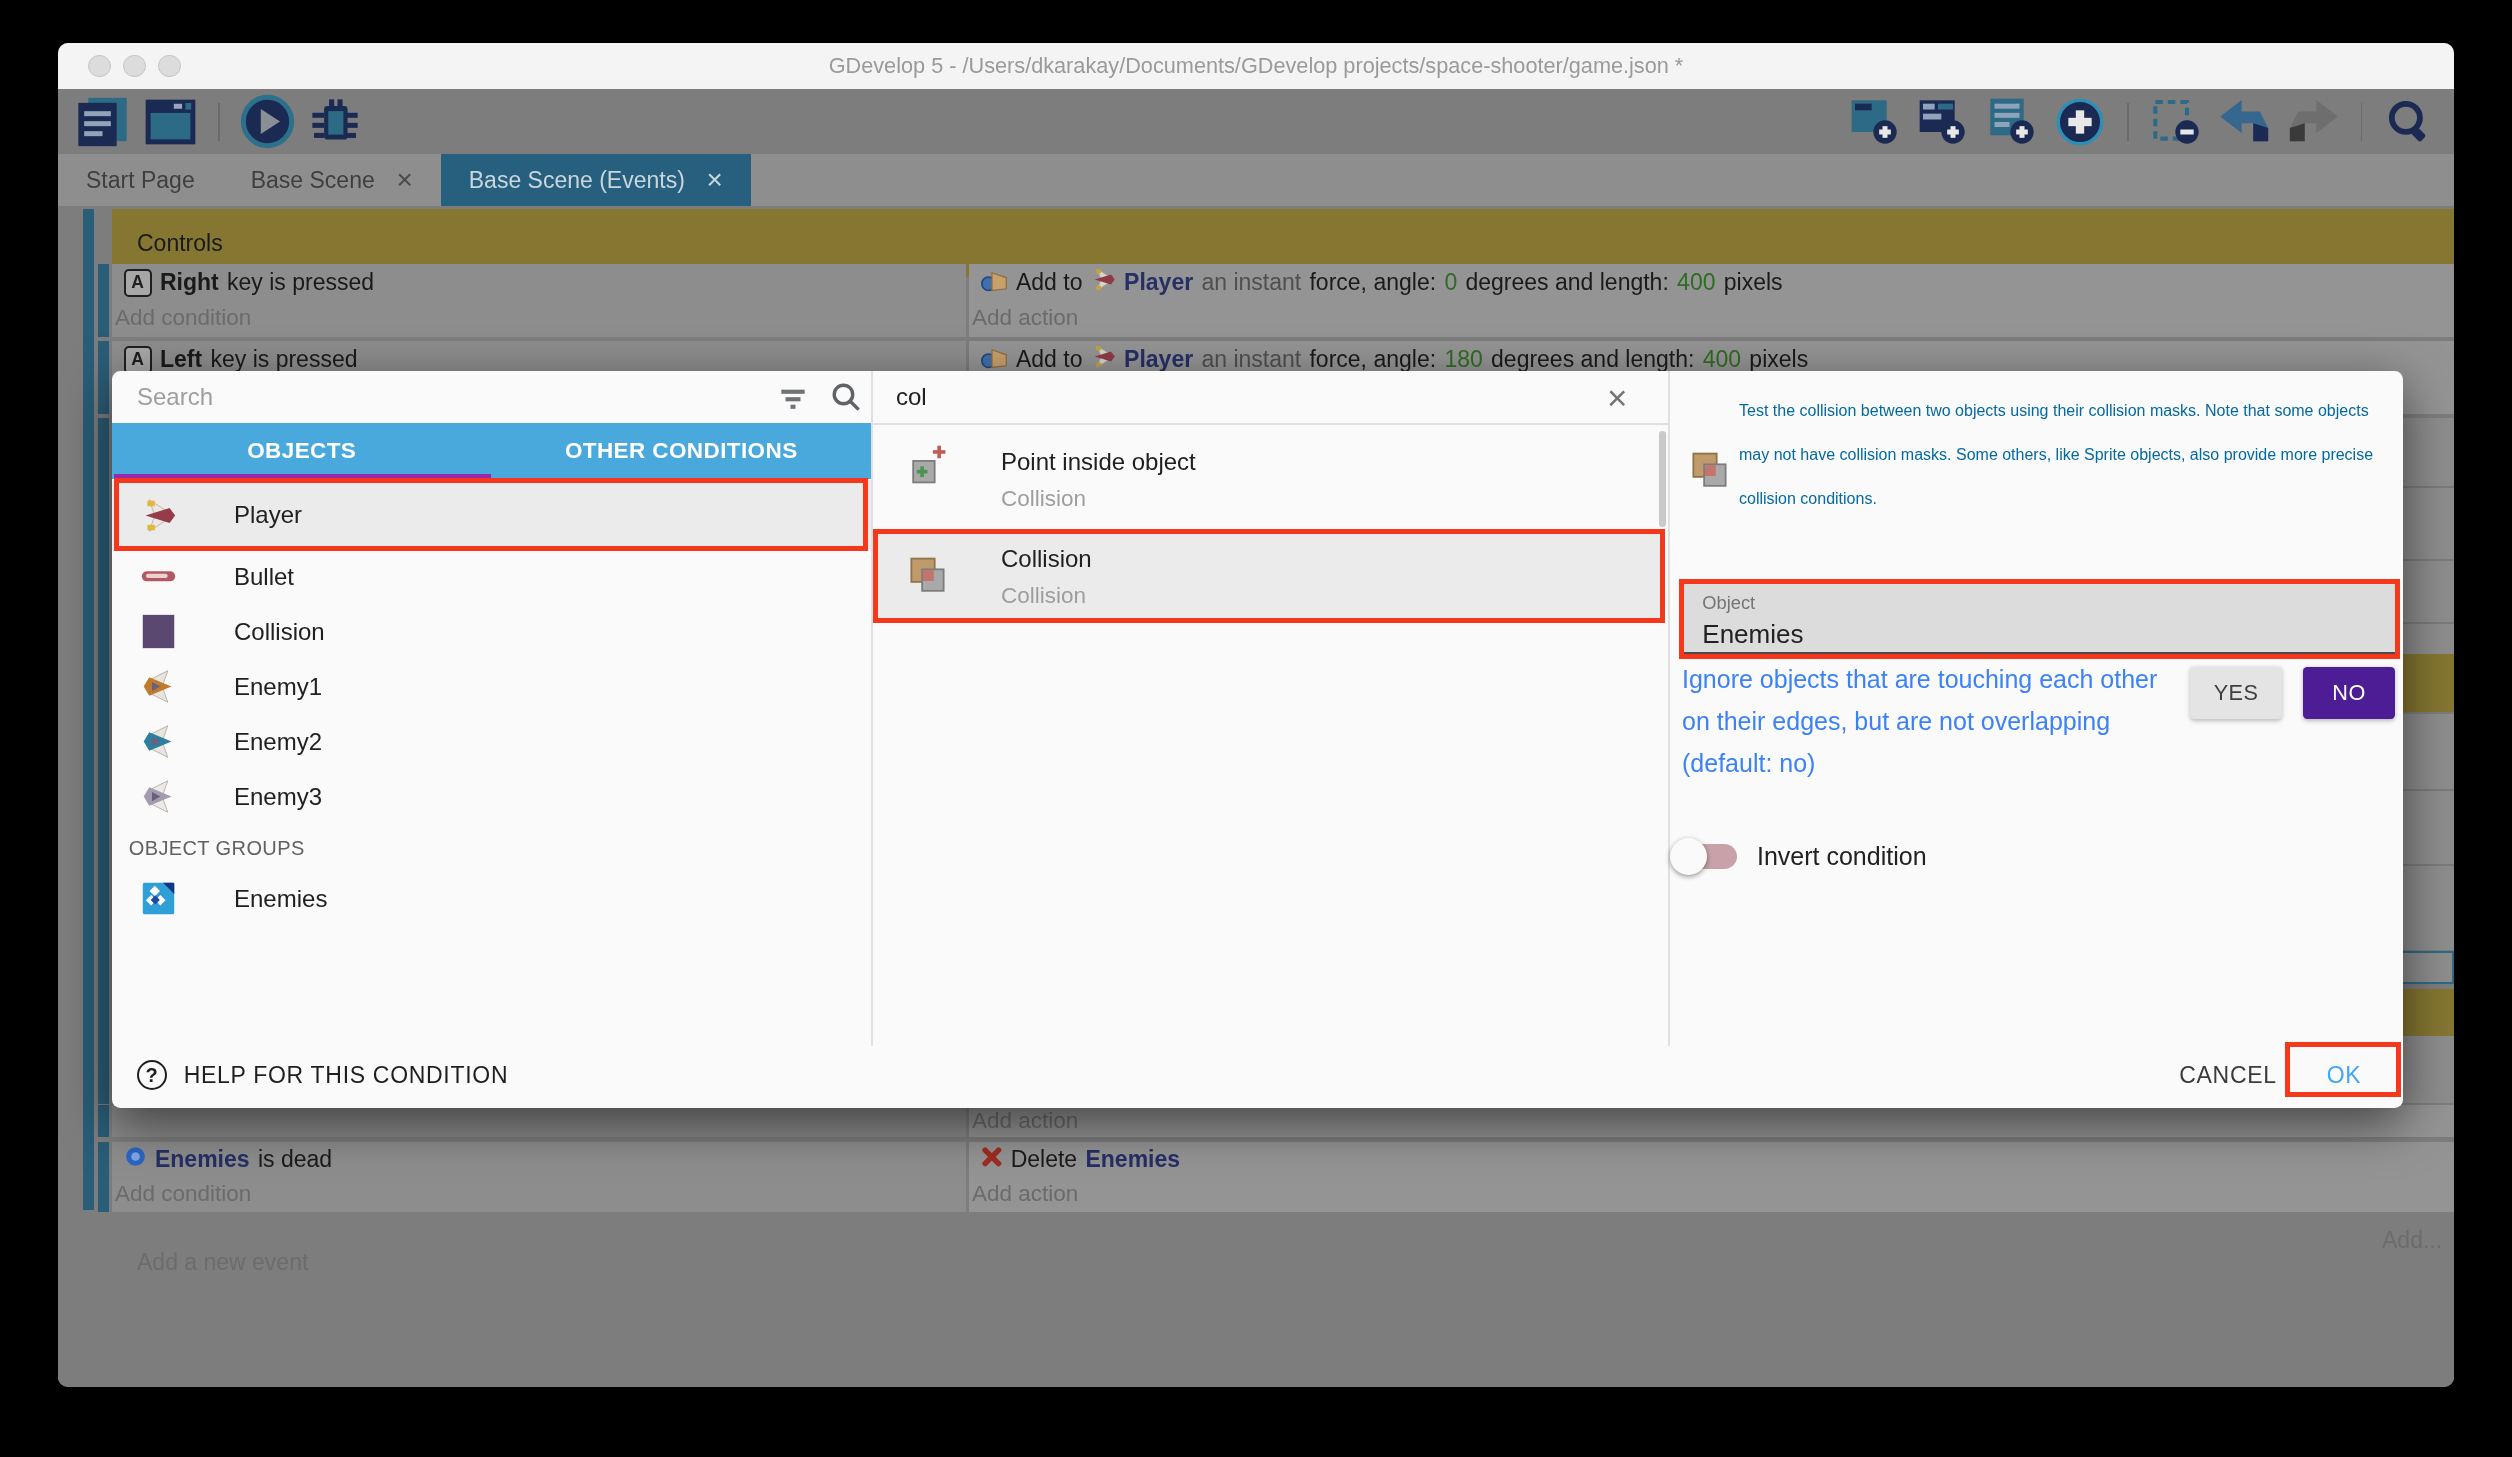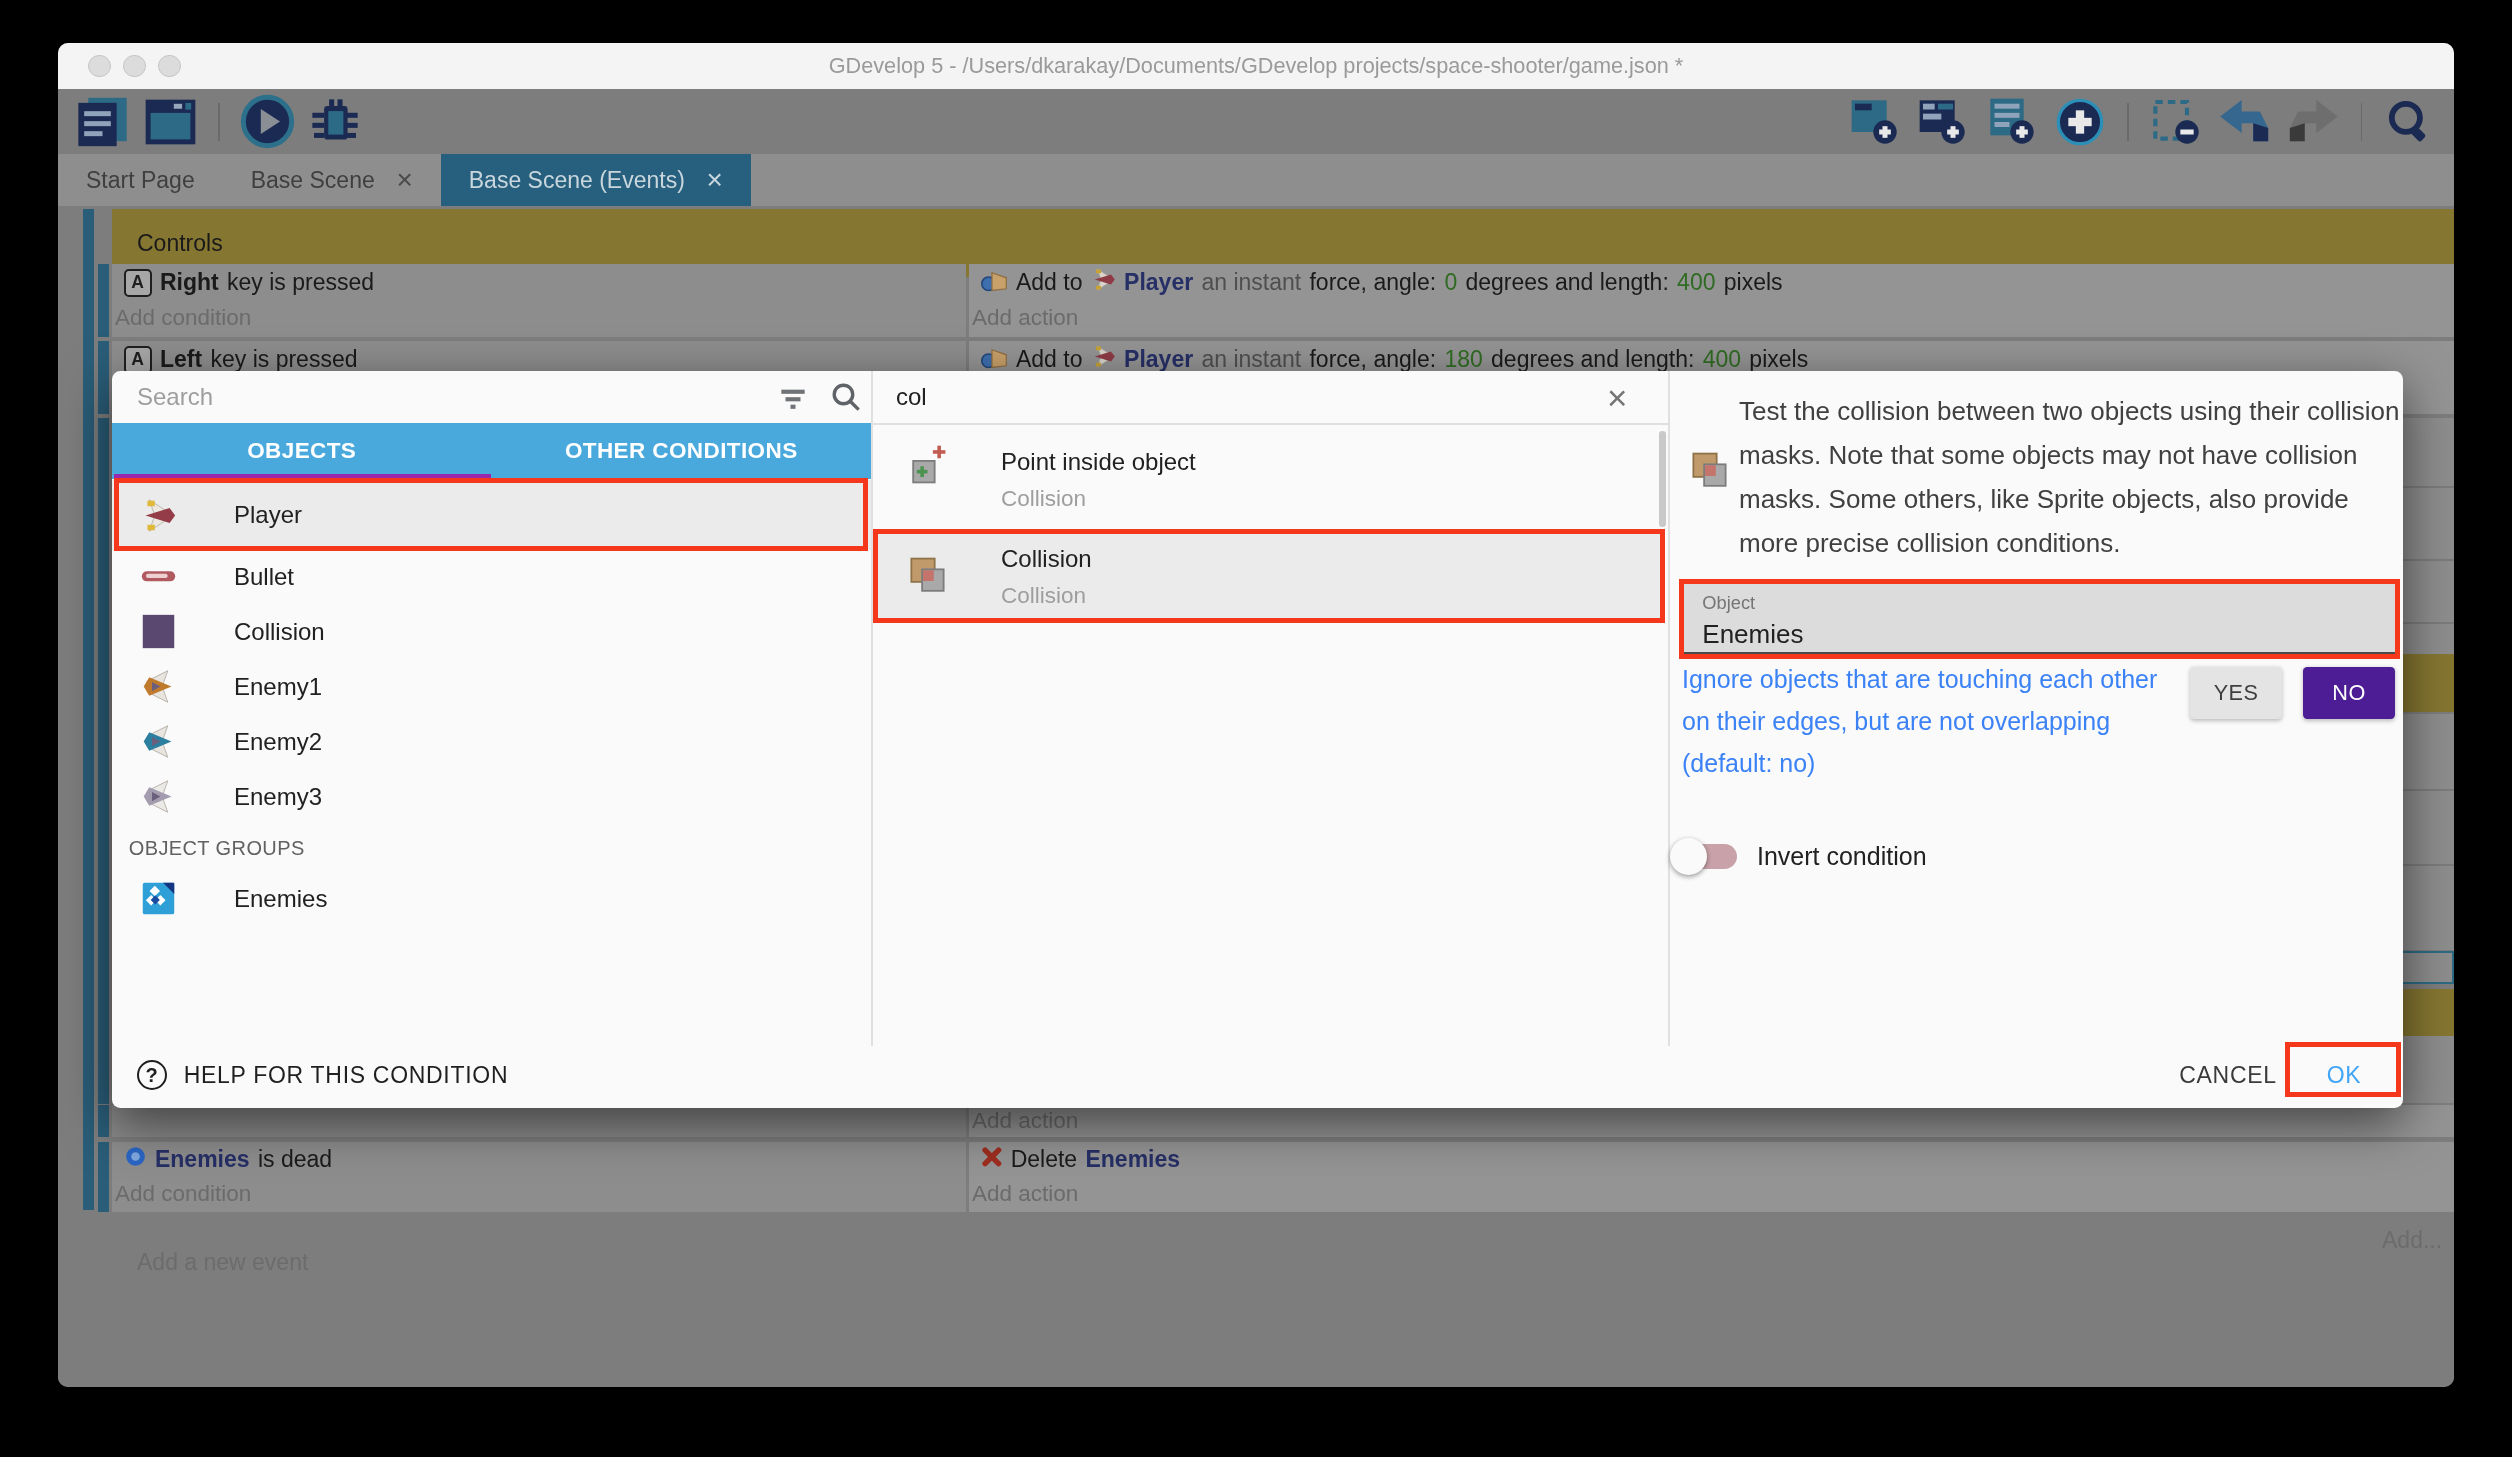--- a/index.html
+++ b/index.html
@@ -57,21 +57,21 @@
   .dtab { flex:1; display:flex; align-items:center; justify-content:center; color:#fff; font-weight:bold; font-size:22.5px; letter-spacing:0.4px; }
   .dtab-underline { position:absolute; left:1.7px; top:103px; width:377px; height:5px; background:#9b27af; }
   .lrow { position:absolute; left:0; width:759px; display:flex; align-items:center; gap:0; }
   .lrow .ic { width:38px; margin-left:27px; display:flex; justify-content:center; }
   .lrow .lb { margin-left:57px; font-size:24px; color:#212121; }
   .selbg { background:#ebebeb; }
   .rrow { position:absolute; }
   .rrow .rtitle { font-size:24px; color:#212121; }
   .rrow .rsub { font-size:22.5px; color:#9e9e9e; margin-top:10px; }
   .redbox { position:absolute; border:5px solid #f5371b; z-index:20; pointer-events:none; }
-  .desc { position:absolute; font-size:26px; line-height:44px; color:#404040; }
+  .desc { position:absolute; font-size:16px; line-height:44px; color:#0369a1; }
   .ofield { position:absolute; background:#dcdcdc; border-bottom:2.5px solid #4a4a4a; }
   .oflabel { font-size:18.3px; color:#757575; padding:8.3px 0 0 18.3px; }
   .ofvalue { font-size:26px; color:#212121; padding:5px 0 0 18.3px; }
   .qtext { position:absolute; font-size:25px; line-height:42px; color:#3b82f6; }
   .ybtn { position:absolute; display:flex; align-items:center; justify-content:center; font-size:21.7px;
           border-radius:4.2px; box-shadow:0 1.7px 4.2px rgba(0,0,0,0.25); letter-spacing:0.4px; }
   .toggle-track { position:absolute; width:55px; height:25px; border-radius:12.5px; background:#c8a2a8; }
   .toggle-knob { position:absolute; width:37px; height:37px; border-radius:50%; background:#fafafa;
                  box-shadow:0 1.7px 5px rgba(0,0,0,0.4); }
   .footbtn { position:absolute; font-size:23px; letter-spacing:0.7px; display:flex; align-items:center; justify-content:center; }

